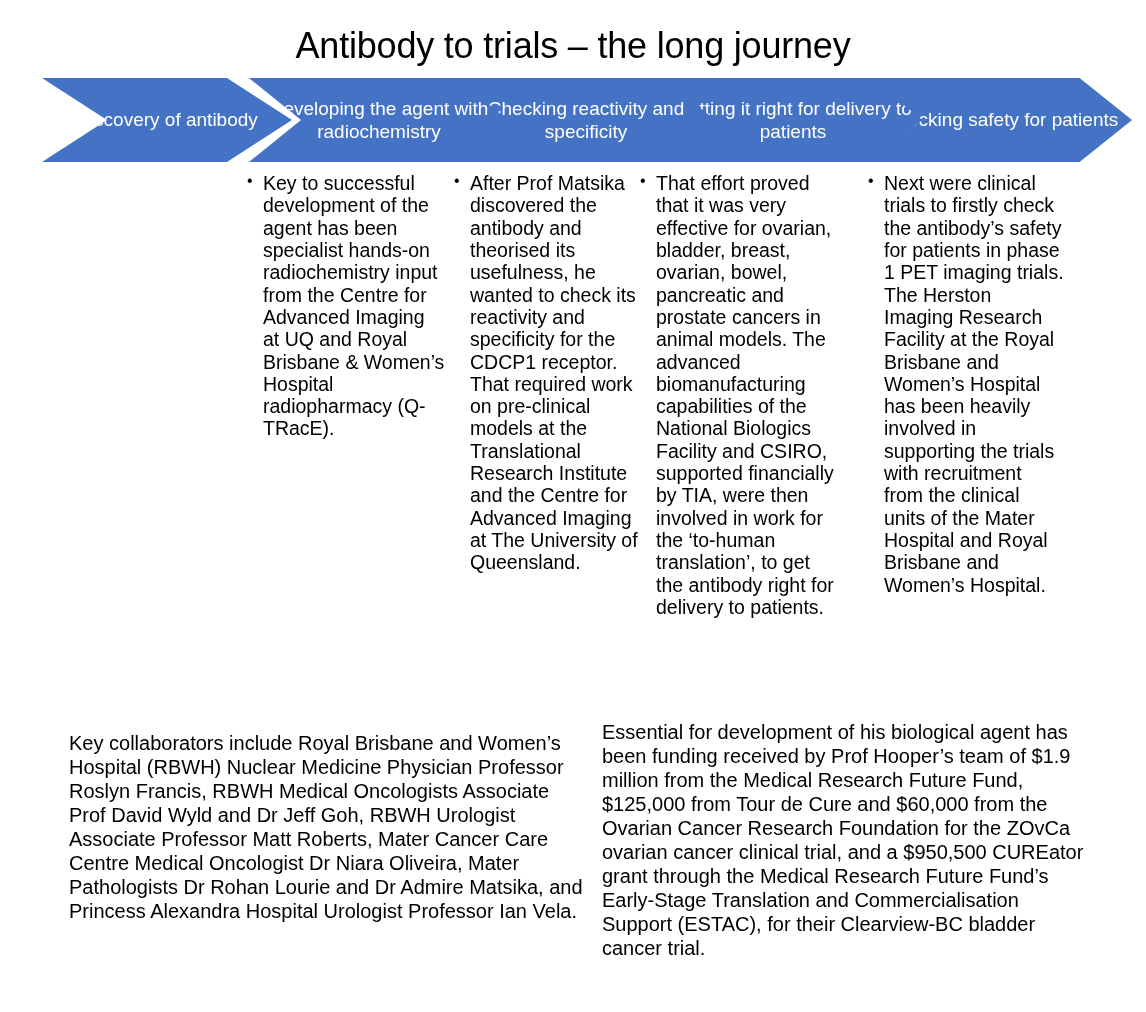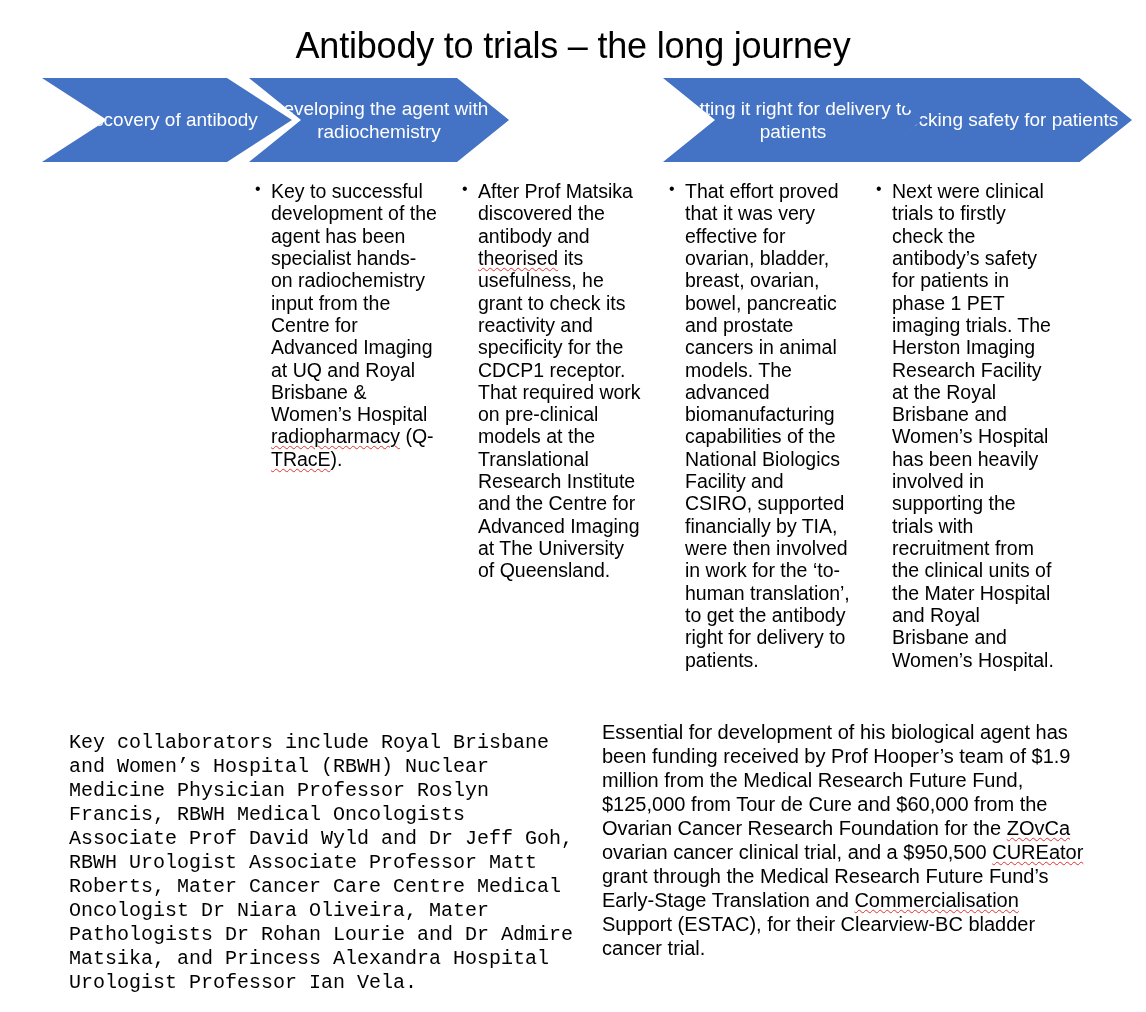--- a/index.html
+++ b/index.html
@@ -69,67 +69,69 @@
 
   
   .bullet-col {
     position: absolute;
     top: 172px;
     font-size: 19.5px;
     line-height: 1.145;
     color: #000000;
   }
   .bullet-col ul {
-    margin: 8px;
+    margin: 0;
     padding: 0;
     list-style: none;
   }
   .bullet-col li {
     position: relative;
     padding-left: 18px;
   }
   .bullet-col li::before {
     content: "\2022";
     position: absolute;
     left: 2px;
     top: -1px;
     font-size: 16px;
     line-height: 1.3;
   }
 
   
   .sp {
-    text-decoration: underline;
     text-decoration-color: #e03030;
     text-decoration-style: wavy;
     text-decoration-thickness: 1px;
     text-underline-offset: 2px;
   }
 
   
   .foot-para {
     position: absolute;
     font-size: 20px;
     line-height: 1.2;
     color: #000000;
   }
-  #footer-left  { left: 69px;  top: 731px; width: 516px; font-family: Liberation Mono, monospace; }
+  #footer-left  { left: 69px;  top: 731px; width: 516px; }
   #footer-right { left: 602px; top: 720px; width: 492px; }
 </style>
 </head>
 <body>
 
 <div id="slide-title">Antibody to trials – the long journey</div>
 
 <div id="chevron-banner">
   <div class="chevron first" style="left:42px; width:250px;">
     <span class="chev-label">Discovery of antibody</span>
   </div>
   <div class="chevron mid" style="left:249px; width:260px;">
     <span class="chev-label">Developing the agent with radiochemistry</span>
+  </div>
+  <div class="chevron mid" style="left:456px; width:260px;">
+    <span class="chev-label">Checking reactivity and specificity</span>
   </div>
   <div class="chevron mid" style="left:663px; width:260px;">
     <span class="chev-label">Getting it right for delivery to patients</span>
   </div>
   <div class="chevron mid" style="left:870px; width:262px;">
     <span class="chev-label">Checking safety for patients</span>
   </div>
 </div>
 
 <div class="bullet-col" style="left:38px; width:200px;">
@@ -137,25 +139,25 @@
 </div>
 
 <div class="bullet-col" style="left:245px; width:200px;">
   <ul>
       <li><span>Key to successful development of the agent has been specialist hands-on radiochemistry input from the Centre for Advanced Imaging at UQ and Royal Brisbane &amp; Women’s Hospital </span><span class="sp">radiopharmacy</span><span> (Q-</span><span class="sp">TRacE</span><span>).</span></li>
     </ul>
 </div>
 
 <div class="bullet-col" style="left:452px; width:200px;">
   <ul>
-      <li><span>After Prof Matsika discovered the antibody and </span><span class="sp">theorised</span><span> its usefulness, he grant to check its reactivity and specificity for the CDCP1 receptor. That required work on pre-clinical models at the Translational Research Institute and the Centre for Advanced Imaging at The University of Queensland.</span></li>
+      <li><span>After Prof Matsika discovered the antibody and </span><span class="sp">theorised</span><span> its usefulness, he wanted to check its reactivity and specificity for the CDCP1 receptor. That required work on pre-clinical models at the Translational Research Institute and the Centre for Advanced Imaging at The University of Queensland.</span></li>
     </ul>
 </div>
 
-<div class="bullet-col" style="left:659px; width:200px;">
+<div class="bullet-col" style="left:638px; width:200px;">
   <ul>
       <li><span>That effort proved that it was very effective for ovarian, bladder, breast, ovarian, bowel, pancreatic and prostate cancers in animal models. The advanced biomanufacturing capabilities of the National Biologics Facility and CSIRO, supported financially by TIA, were then involved in work for the ‘to-human translation’, to get the antibody right for delivery to patients.</span></li>
     </ul>
 </div>
 
 <div class="bullet-col" style="left:866px; width:200px;">
   <ul>
       <li><span>Next were clinical trials to firstly check the antibody’s safety for patients in phase 1 PET imaging trials. The Herston Imaging Research Facility at the Royal Brisbane and Women’s Hospital has been heavily involved in supporting the trials with recruitment from the clinical units of the Mater Hospital and Royal Brisbane and Women’s Hospital.</span></li>
     </ul>
 </div>

